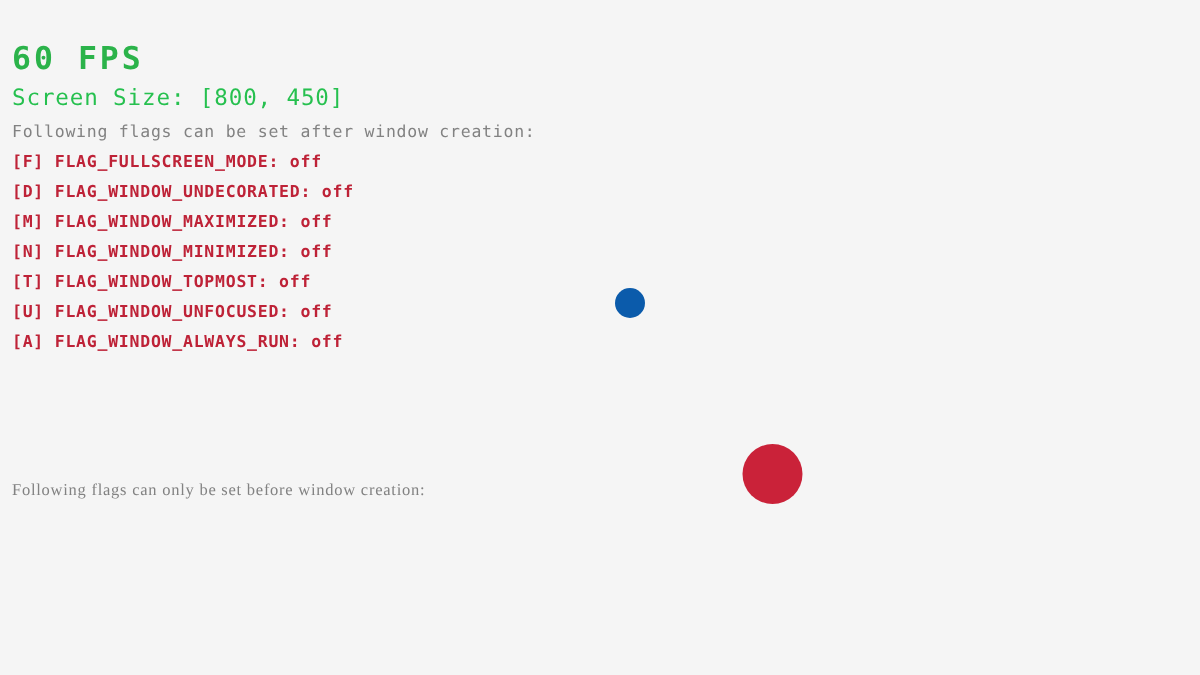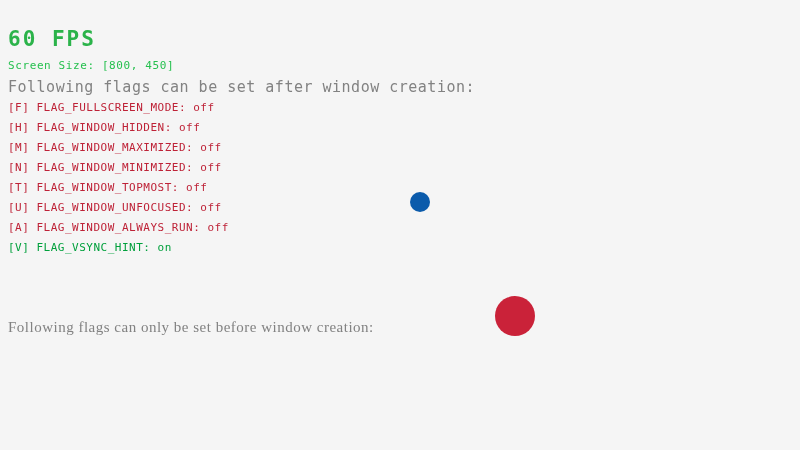--- a/index.html
+++ b/index.html
@@ -43,43 +43,44 @@
     letter-spacing: 2px;
     color: #2bb34a;
     font-family: "DejaVu Sans Mono", "Liberation Mono", monospace;
     white-space: nowrap;
   }
 
   .screen-size {
     position: absolute;
     left: 8px;
     top: 37px;
-    font-size: 11px;
+    font-size: 15px;
     line-height: 11px;
     letter-spacing: 0.6px;
     color: #26c04f;
     white-space: nowrap;
   }
 
   .section-head {
     position: absolute;
     left: 8px;
-    font-size: 15px;
+    font-size: 11px;
     line-height: 11px;
     letter-spacing: 0.5px;
     color: #828282;
     white-space: nowrap;
   }
   .section-head.after  { top: 59px; }
   .section-head.before { top: 299px; font-family: Liberation Serif, serif; }
 
   .flag-list {
     position: absolute;
     left: 8px;
     width: 420px;
+    font-weight: bold;
   }
   .flag-list.after  { top: 79px; }
   .flag-list.before { top: 319px; }
 
   .flag-row {
     height: 20px;
     font-size: 11px;
     line-height: 11px;
     letter-spacing: 0.5px;
     white-space: nowrap;
@@ -111,27 +112,26 @@
   <div class="text-layer">
 
     <div class="fps">60 FPS</div>
 
     <div class="screen-size">Screen Size: [800, 450]</div>
 
     <div class="section-head after">Following flags can be set after window creation:</div>
 
     <div class="flag-list after" id="flags-after">
         <div class="flag-row off"><span class="flag-key">[F]</span> <span class="flag-name">FLAG_FULLSCREEN_MODE:</span> <span class="flag-value">off</span></div>
-        <div class="flag-row off"><span class="flag-key">[H]</span> <span class="flag-name">FLAG_WINDOW_HIDDEN:</span> <span class="flag-value">off</span></div>
+        <div class="flag-row off"><span class="flag-key">[D]</span> <span class="flag-name">FLAG_WINDOW_UNDECORATED:</span> <span class="flag-value">off</span></div>
         <div class="flag-row off"><span class="flag-key">[M]</span> <span class="flag-name">FLAG_WINDOW_MAXIMIZED:</span> <span class="flag-value">off</span></div>
         <div class="flag-row off"><span class="flag-key">[N]</span> <span class="flag-name">FLAG_WINDOW_MINIMIZED:</span> <span class="flag-value">off</span></div>
         <div class="flag-row off"><span class="flag-key">[T]</span> <span class="flag-name">FLAG_WINDOW_TOPMOST:</span> <span class="flag-value">off</span></div>
         <div class="flag-row off"><span class="flag-key">[U]</span> <span class="flag-name">FLAG_WINDOW_UNFOCUSED:</span> <span class="flag-value">off</span></div>
         <div class="flag-row off"><span class="flag-key">[A]</span> <span class="flag-name">FLAG_WINDOW_ALWAYS_RUN:</span> <span class="flag-value">off</span></div>
-        <div class="flag-row on"><span class="flag-key">[V]</span> <span class="flag-name">FLAG_VSYNC_HINT:</span> <span class="flag-value">on</span></div>
       </div>
 
     <div class="section-head before">Following flags can only be set before window creation:</div>
 
 
   </div>
 
   <div class="shapes-layer" id="shapes-layer">
       <div class="shape" id="ball-blue" style="left: 410px; top: 169px; width: 20px; height: 20px; background: rgb(11, 91, 171);"></div>
       <div class="shape" id="ball-red" style="left: 495px; top: 273px; width: 40px; height: 40px; background: rgb(202, 34, 57);"></div>

